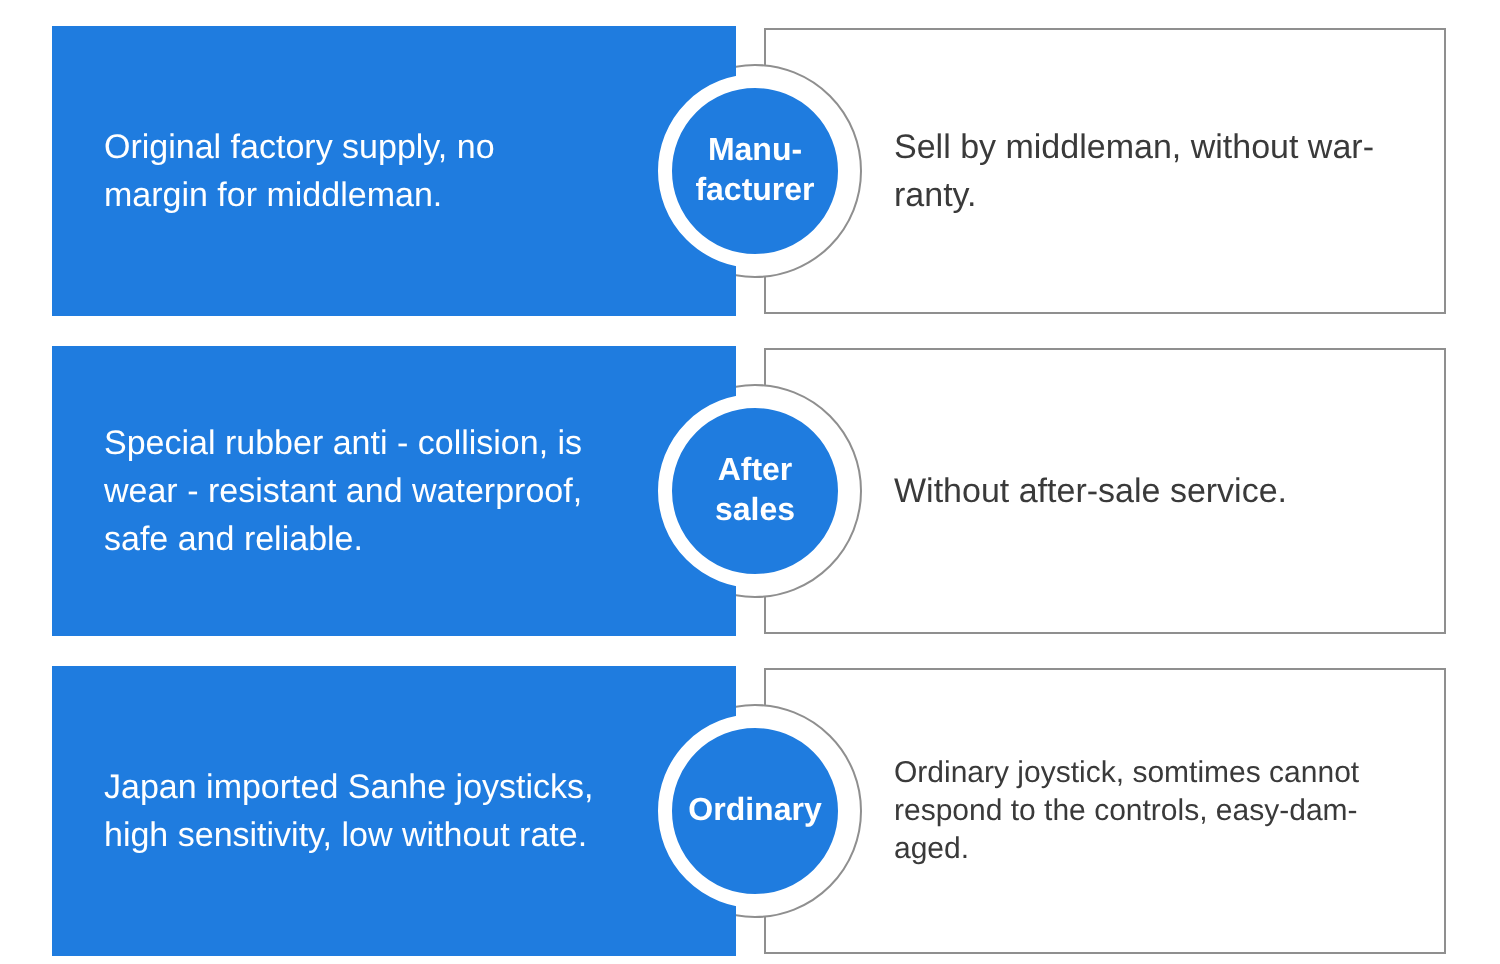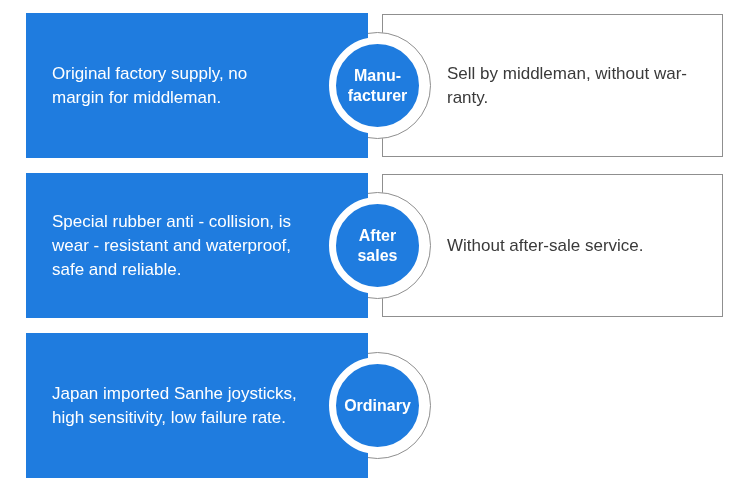--- a/index.html
+++ b/index.html
@@ -146,21 +146,26 @@
     <div class="notch"></div>
     <div class="badge">
       <span>After
 sales</span>
     </div>
   </div>
 
   <div class="row r2">
     <div class="blue-box">
       <p>Japan imported Sanhe joysticks,
-high sensitivity, low failure rate.</p>
+high sensitivity, low without rate.</p>
+    </div>
+    <div class="white-box">
+      <p>Ordinary joystick, somtimes cannot
+respond to the controls, easy-dam-
+aged.</p>
     </div>
     <div class="notch"></div>
     <div class="badge">
       <span>Ordinary</span>
     </div>
   </div>
 
 </div>
 
 </body></html>

